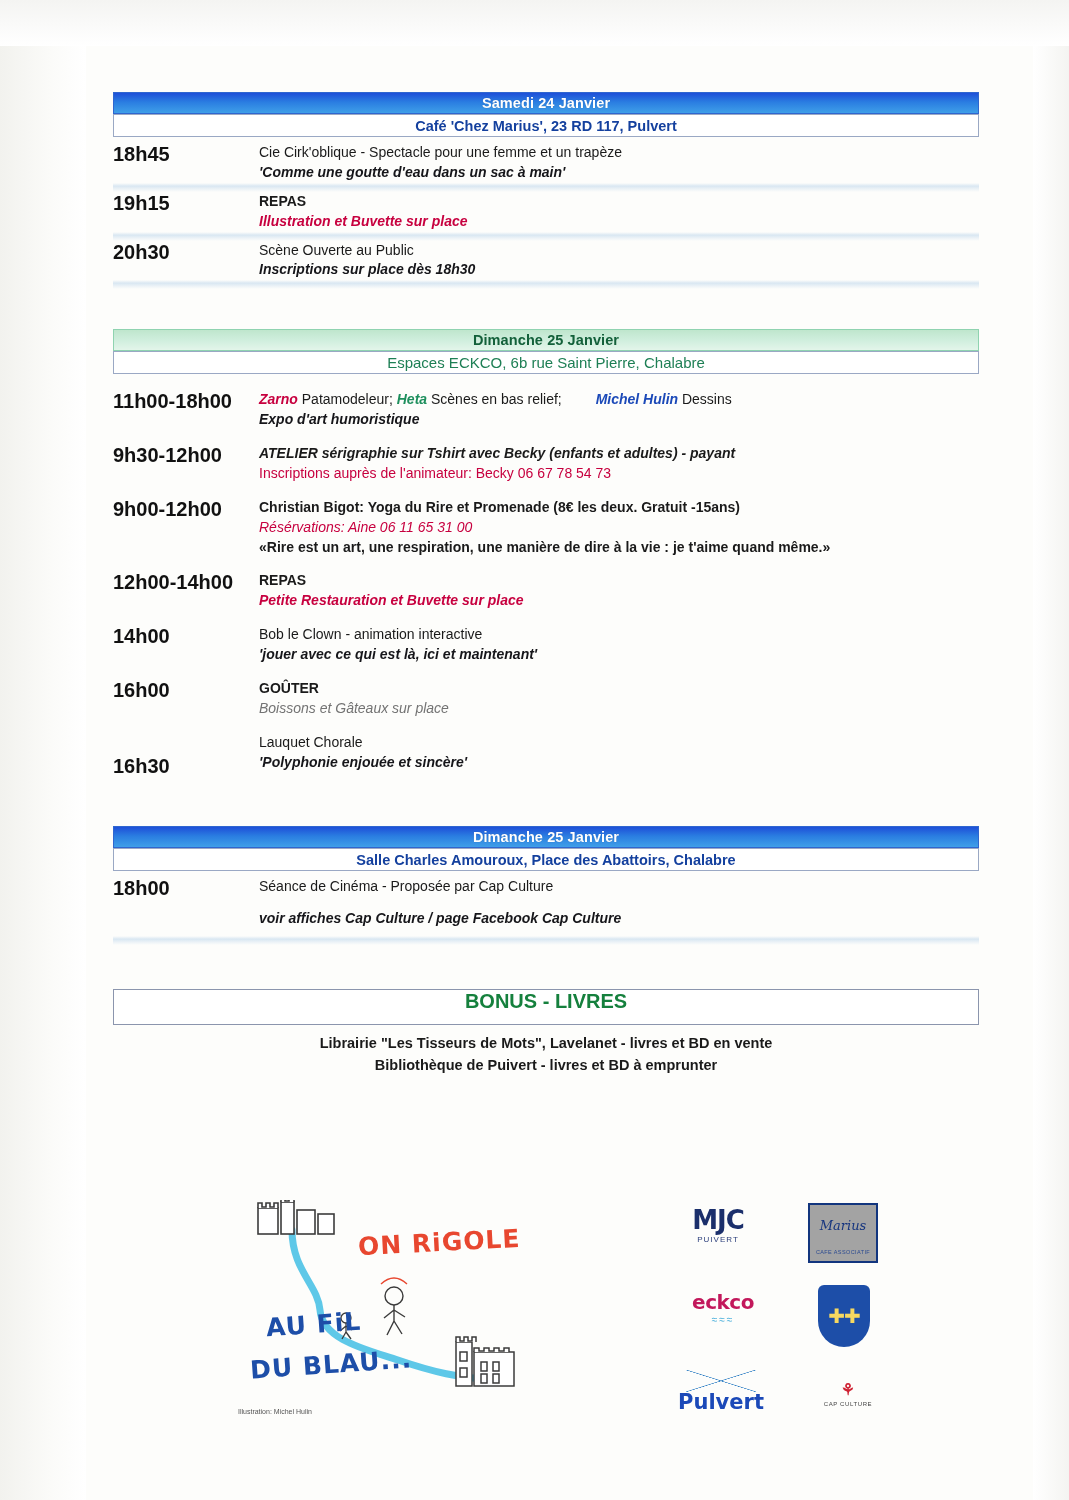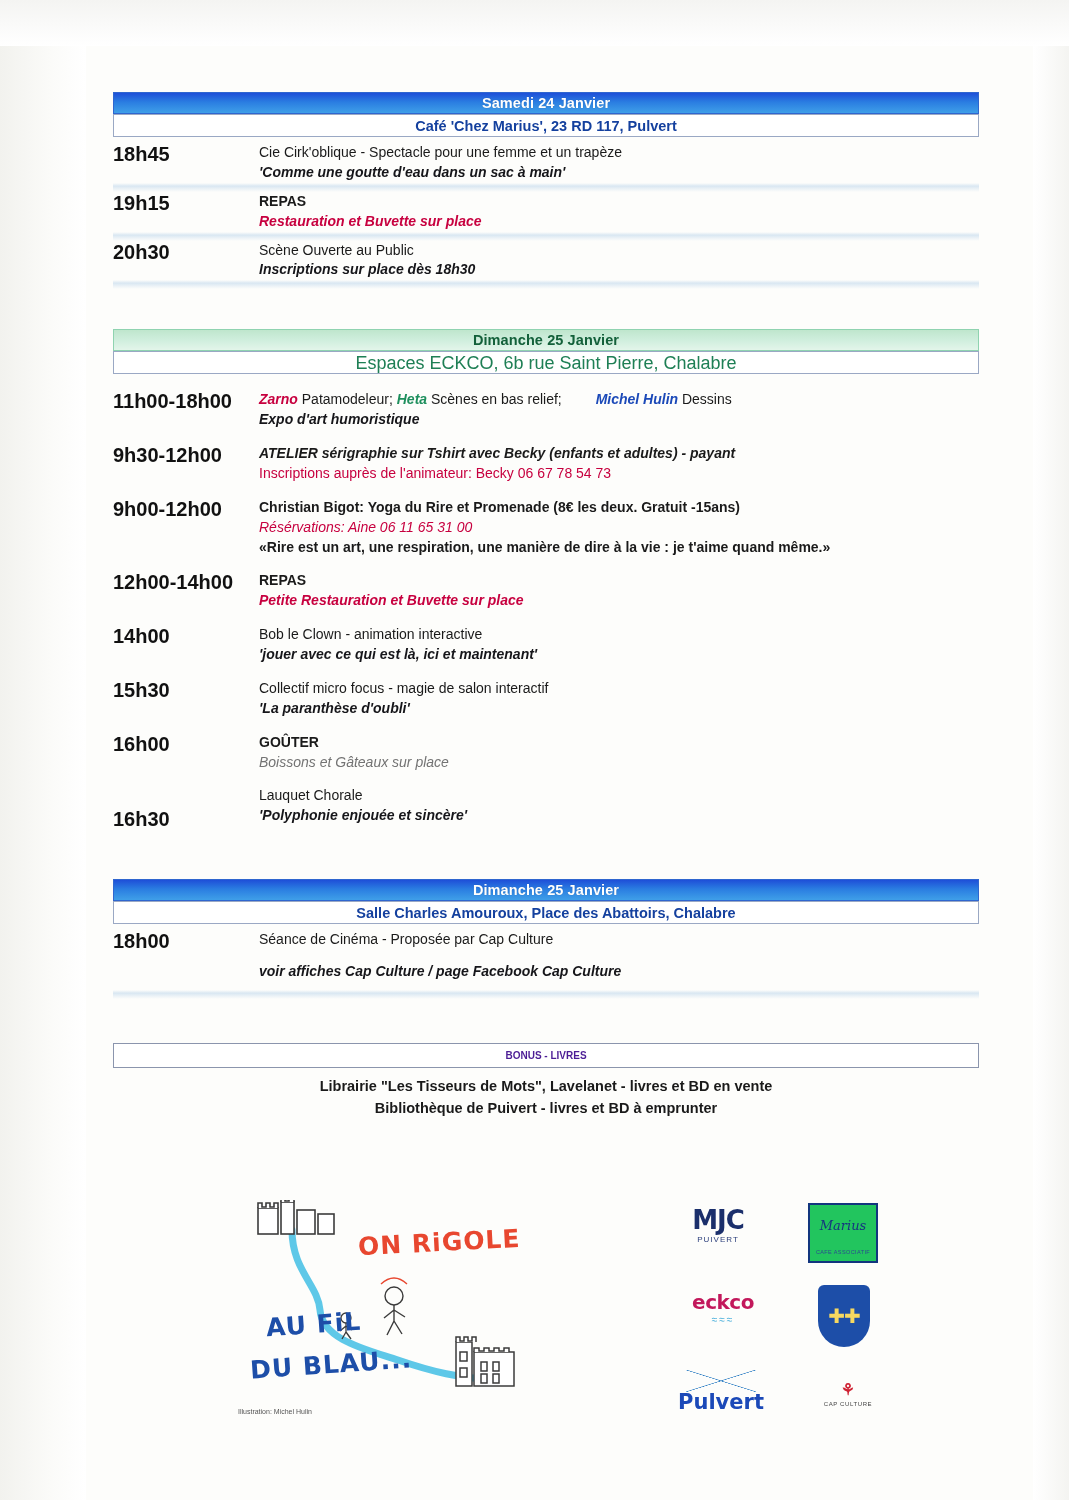--- a/index.html
+++ b/index.html
@@ -74,21 +74,21 @@
     box-sizing: border-box;
     height: 23px;
     line-height: 22px;
     text-align: center;
     font-weight: bold;
     font-size: 14.5px;
     border: 1px solid #9aa8c4;
     background: #ffffff;
   }
   .band-sub.blue { color: #14409e; }
-  .band-sub.green { color: #1e7f55; font-weight: normal; font-size: 18px; }
+  .band-sub.green { color: #1e7f55; font-weight: normal; font-size: 15px; }
 
   
   table.program {
     border-collapse: collapse;
     width: 100%;
     margin-top: 6px;
   }
   table.program td {
     vertical-align: top;
     padding: 0;
@@ -119,26 +119,26 @@
   .c-blue { color: #1b49b8; margin-left: 30px; }
   .c-dark { color: #16161a; }
   .c-rose { color: #737373; }
   .bold { font-weight: bold; }
   .ital { font-style: italic; }
 
   
   .bonus-box {
     box-sizing: border-box;
     border: 1px solid #8b95ad;
-    height: 25px;
+    height: 36px;
     line-height: 23px;
     text-align: center;
     font-weight: bold;
-    font-size: 10px;
-    color: #4c1d95;
+    font-size: 20px;
+    color: #15803d;
     background: #ffffff;
   }
   .bonus-lines {
     text-align: center;
     font-weight: bold;
     font-size: 14.5px;
     margin-top: 8px;
     line-height: 1.5;
   }
 
@@ -207,21 +207,21 @@
   .mjc-text {
     font-family: "DejaVu Sans", sans-serif;
     font-weight: bold;
     font-size: 26px;
     color: #1b2f6b;
     letter-spacing: -1px;
   }
   .mjc-sub { font-size: 8px; color: #2a3d7a; letter-spacing: 1px; }
   .marius-box {
     border: 2px solid #12357e;
-    background: #22c55e;
+    background: #a3a3a3;
     width: 66px; height: 56px;
     margin: 0 auto;
     position: relative;
   }
   .marius-name {
     position: absolute; left: 0; right: 0; top: 13px;
     font-family: "DejaVu Serif", serif;
     font-style: italic;
     font-size: 13px;
     color: #16357f;
@@ -290,21 +290,21 @@
         </tr>
         <tr>
               <td colspan="2">
                 <div class="sep"></div>
               </td>
             </tr>
         <tr>
           <td class="time">19h15</td>
           <td class="desc">
             <div class="line l1 bold">REPAS</div>
-            <div class="line l2 c-crim">Restauration et Buvette sur place</div>
+            <div class="line l2 c-crim">Illustration et Buvette sur place</div>
           </td>
         </tr>
         <tr>
               <td colspan="2">
                 <div class="sep"></div>
               </td>
             </tr>
         <tr>
           <td class="time">20h30</td>
           <td class="desc">
@@ -358,28 +358,20 @@
             <div class="line bold">REPAS</div>
             <div class="line l2 c-crim">Petite Restauration et Buvette sur place</div>
             <div style="height:14px"></div>
           </td>
         </tr>
         <tr>
           <td class="time">14h00</td>
           <td class="desc">
             <div class="line">Bob le Clown - animation interactive</div>
             <div class="line l2 c-dark">'jouer avec ce qui est là, ici et maintenant'</div>
-            <div style="height:14px"></div>
-          </td>
-        </tr>
-        <tr>
-          <td class="time">15h30</td>
-          <td class="desc">
-            <div class="line">Collectif micro focus - magie de salon interactif</div>
-            <div class="line l2 c-dark">'La paranthèse d'oubli'</div>
             <div style="height:14px"></div>
           </td>
         </tr>
         <tr>
           <td class="time">16h00</td>
           <td class="desc">
             <div class="line bold">GOÛTER</div>
             <div class="line ital c-rose">Boissons et Gâteaux sur place</div>
             <div style="height:14px"></div>
           </td>

